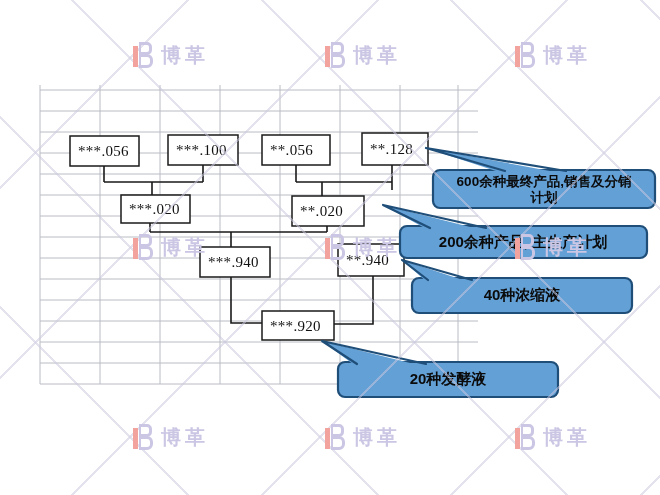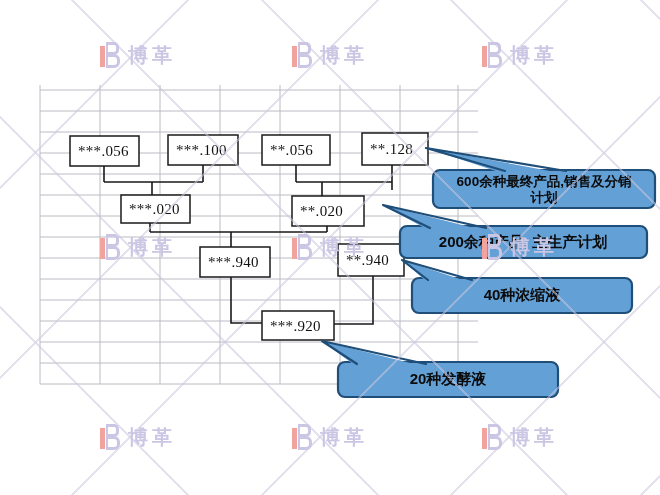--- a/index.html
+++ b/index.html
@@ -19,21 +19,21 @@
   .callout-text{font-family:"Liberation Sans",sans-serif;font-weight:bold;fill:#0b0b0b;text-anchor:middle;}
   .ct-sm{font-size:13.5px;}
   .ct-md{font-size:15px;}
 
   
   .wm-layer{position:absolute;inset:0;pointer-events:none;}
   .diagonals{position:absolute;inset:0;pointer-events:none;opacity:.8;
     background-image:
       repeating-linear-gradient(45deg,  rgba(203,200,222,0) 0px, rgba(203,200,222,0) 132px, rgba(203,200,222,.65) 132px, rgba(203,200,222,.65) 134px),
       repeating-linear-gradient(135deg, rgba(203,200,222,0) 0px, rgba(203,200,222,0) 132px, rgba(203,200,222,.65) 132px, rgba(203,200,222,.65) 134px);}
-  .wm{position:absolute;display:flex;align-items:flex-start;gap:7px;}
+  .wm{position:absolute;display:flex;align-items:flex-start;gap:7px;margin-left:33px;}
   .wm .txt{color:#cac6e4;font-weight:bold;font-size:20px;letter-spacing:4px;line-height:26px;
            font-family:"Liberation Sans",sans-serif;}
   .glyph{position:relative;width:21px;height:26px;}
   .glyph i{display:block;position:absolute;box-sizing:border-box;}
   .glyph .bar{left:0;top:4px;width:5px;height:21px;background:#f2a39e;}
   .glyph .b1{left:6px;top:0;width:13px;height:13px;border:3.5px solid #cac6e4;border-left-width:2px;border-radius:0 5px 5px 0;}
   .glyph .b2{left:6px;top:12px;width:14px;height:14px;border:3.5px solid #cac6e4;border-left-width:2px;border-radius:0 6px 6px 0;}
 </style>
 </head>
 <body>

